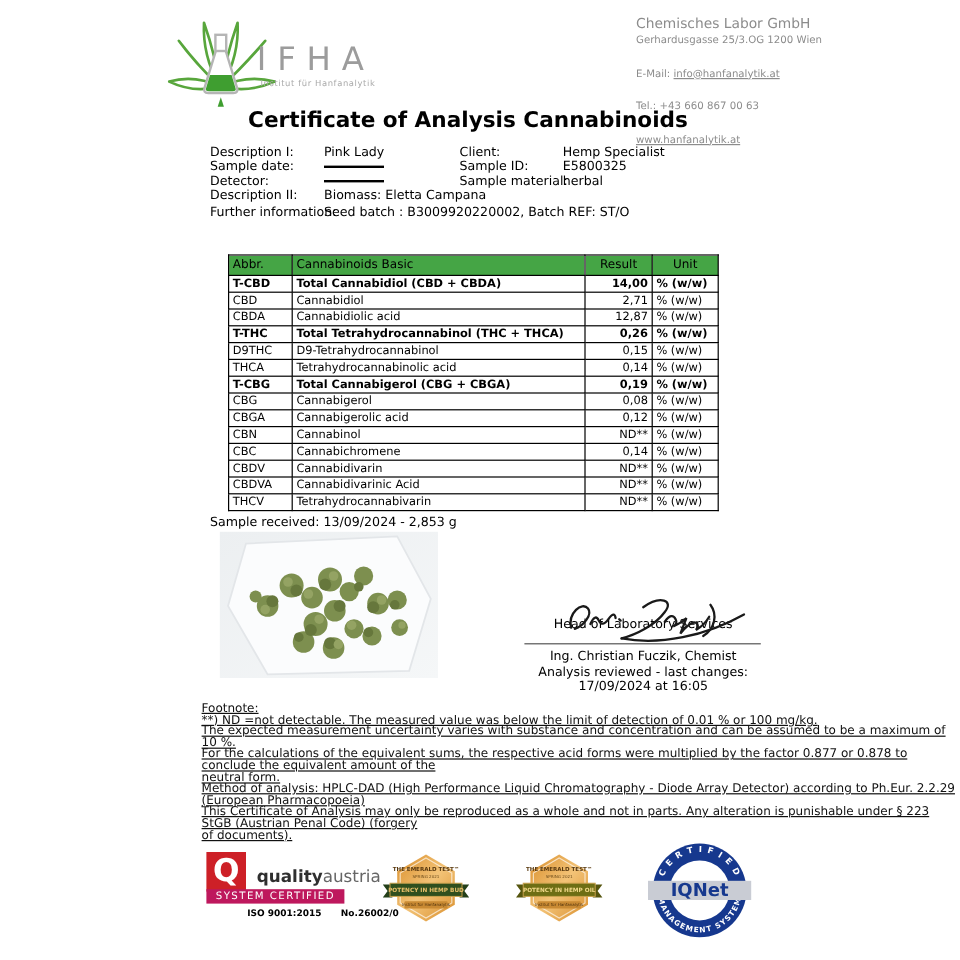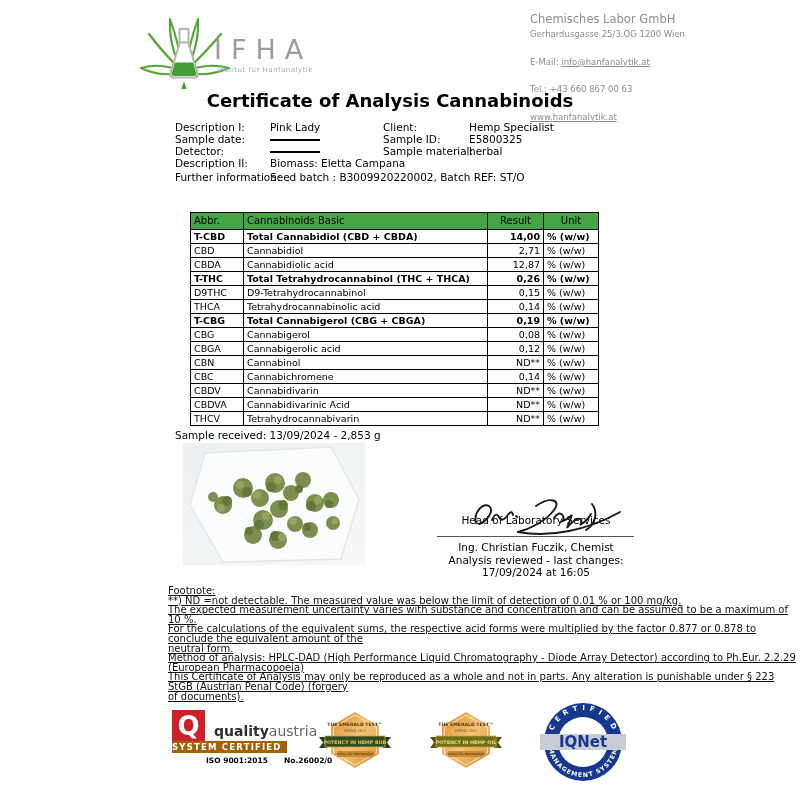--- a/index.html
+++ b/index.html
@@ -33,22 +33,22 @@
 
   .small-note{font-size:10.5px;}
   .sig-center{text-align:center;font-size:10.5px;}
   .foot{font-size:10px;line-height:9.6px;color:#111;text-decoration:underline;}
 
   
   .qa-qbox{position:absolute;left:0;top:5;width:33px;height:33px;background:#cd2027;
       color:#fff;font-weight:bold;font-size:26px;text-align:center;line-height:33px;}
   .qa-name{position:absolute;left:42px;top:13px;font-size:14px;color:#666;}
   .qa-name b{color:#2f2f2f;}
-  .qa-bar{position:absolute;left:0;top:31px;width:115px;height:12px;background:#a16207;color:#fff;
-      font-size:8.5px;font-weight:bold;letter-spacing:1.2px;line-height:12px;}
+  .qa-bar{position:absolute;left:0;top:31px;width:115px;height:12px;background:#be185d;color:#fff;
+      font-size:8.5px;font-weight:normal;letter-spacing:1.2px;text-align:center;line-height:12px;}
   .qa-iso{position:absolute;left:0;top:46px;width:120px;font-size:7.5px;font-weight:bold;padding-left:34px;}
   .qa-no{position:absolute;left:112px;top:46px;font-size:7.5px;font-weight:bold;}
 </style>
 </head>
 <body>
 
 <div id="page">
 
   <div class="abs" style="left:138px;top:12px;width:300px;height:80px;">
     <svg class="abs" style="left:0;top:0;" width="94" height="78" viewBox="0 0 94 78">

